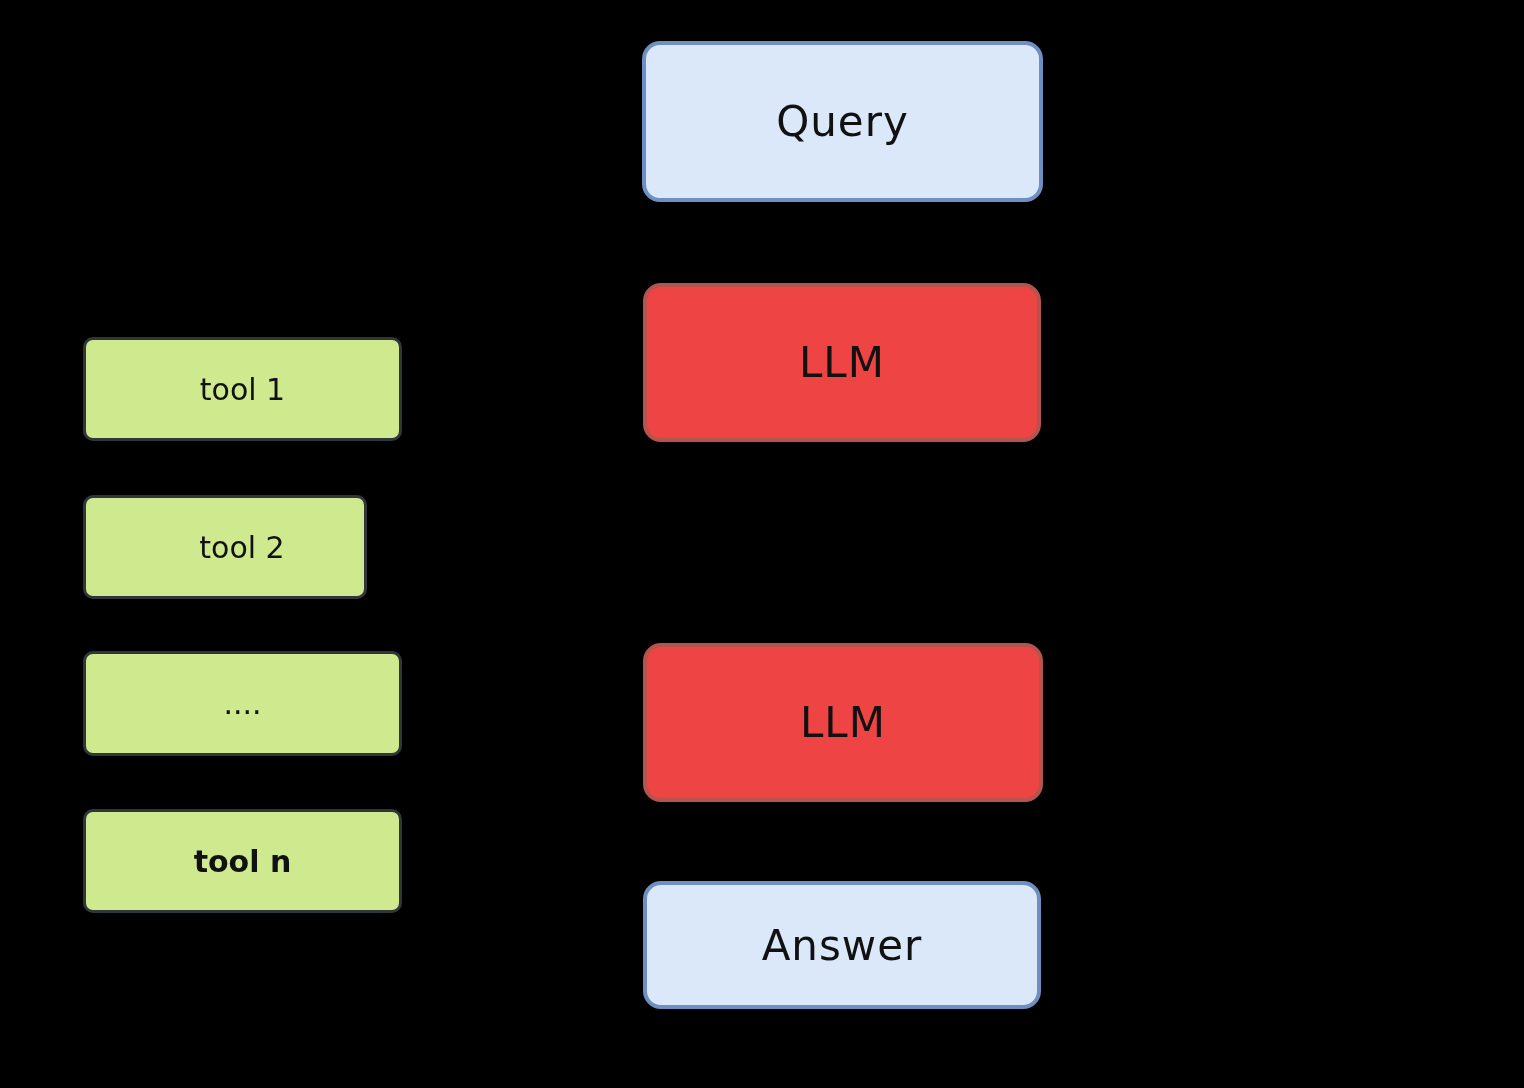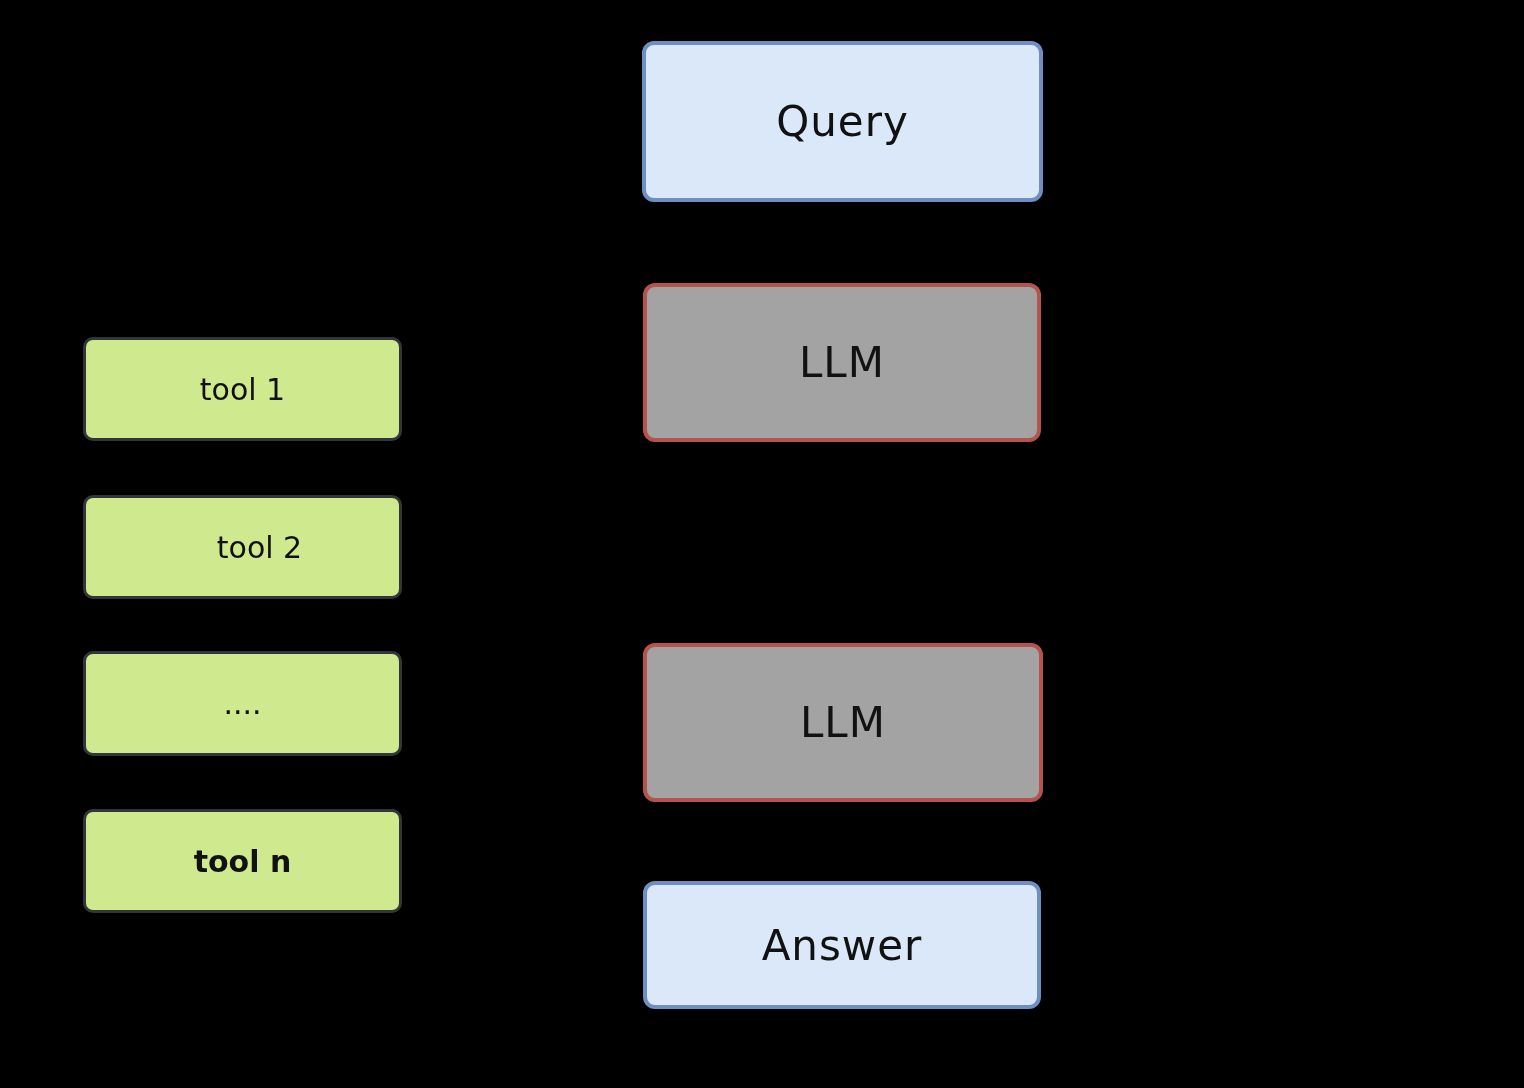--- a/index.html
+++ b/index.html
@@ -20,41 +20,41 @@
     display: flex;
     align-items: center;
     justify-content: center;
     box-sizing: border-box;
     color: #111111;
     text-align: center;
     border-style: solid;
   }
   .node.big {
     border-width: 4px;
-    border-radius: 12px;
+    border-radius: 18px;
     font-size: 42px;
     letter-spacing: 1px;
   }
   .node.tool {
     border-width: 3px;
     border-radius: 10px;
     font-size: 30px;
   }
   .blue  { background: #dbe8fa; border-color: #6d8fc1; }
-  .pink  { background: #a3a3a3; border-color: #b5544e; }
+  .pink  { background: #ef4444; border-color: #b5544e; }
   .green { background: #cfe98e; border-color: #31363b; margin-top: 43px; }
 
   
   #node-query  { left: 642px; top: 41px;  width: 401px; height: 161px; }
   #node-llm1   { left: 643px; top: 283px; width: 398px; height: 159px; }
   #node-llm2   { left: 643px; top: 643px; width: 400px; height: 159px; }
   #node-answer { left: 643px; top: 881px; width: 398px; height: 128px; }
 
   #node-tool1  { left: 83px; top: 294px; width: 319px; height: 104px; }
-  #node-tool2  { left: 83px; top: 452px; width: 319px; height: 104px; padding-left: 34px; }
+  #node-tool2  { left: 83px; top: 452px; width: 284px; height: 104px; padding-left: 34px; }
   #node-dots   { left: 83px; top: 608px; width: 319px; height: 105px; }
   #node-tooln  { left: 83px; top: 766px; width: 319px; height: 104px; font-weight: bold; }
 </style>
 </head>
 <body>
 
 <div class="canvas">
 
   <div id="node-query" class="node big blue">
     <span>Query</span>

